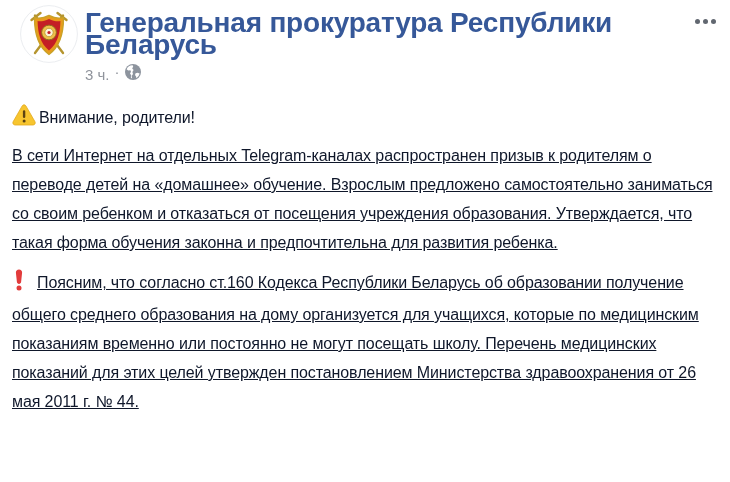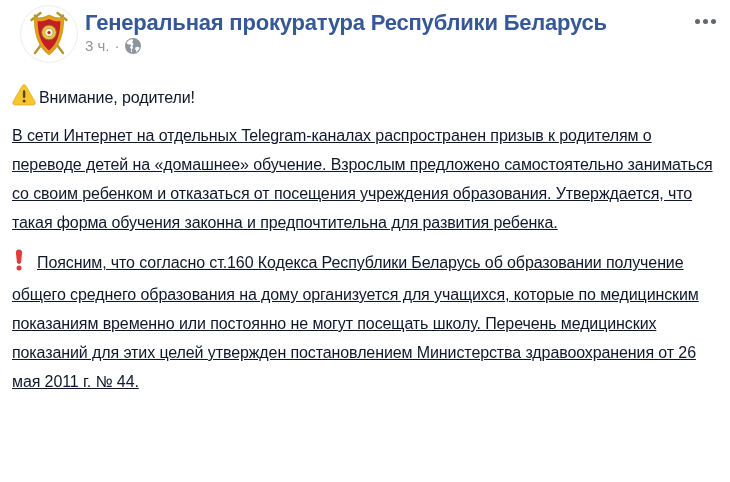--- a/index.html
+++ b/index.html
@@ -14,30 +14,30 @@
   
   .post-header { display: flex; align-items: flex-start; position: relative; }
   .avatar {
     width: 58px; height: 58px; flex: 0 0 58px;
     margin-left: 8px; border-radius: 50%;
     cursor: pointer;
   }
   .header-text { margin-left: 7px; padding-top: 7px; }
   .page-name {
     display: block;
-    color: #365899; font-size: 22px; font-weight: bold;
+    color: #365899; font-size: 28px; font-weight: bold;
     line-height: 22px; text-decoration: none; cursor: pointer;
     letter-spacing: -0.2px;
   }
   .meta {
     display: flex; align-items: center; gap: 5px;
     margin-top: 4px;
     color: #90949c; font-size: 15px; line-height: 16px;
   }
-  .meta .timestamp { cursor: pointer; }
+  .meta .timestamp { cursor: pointer; margin-top: 7px; }
   .options-btn {
     position: absolute; right: 0; top: 8px;
     display: flex; gap: 3px; padding: 6px 2px;
     cursor: pointer;
   }
   .options-btn .dot { width: 5px; height: 5px; border-radius: 50%; background: #616770; }
 
   
   .post-body {
     padding-top: 20px;

